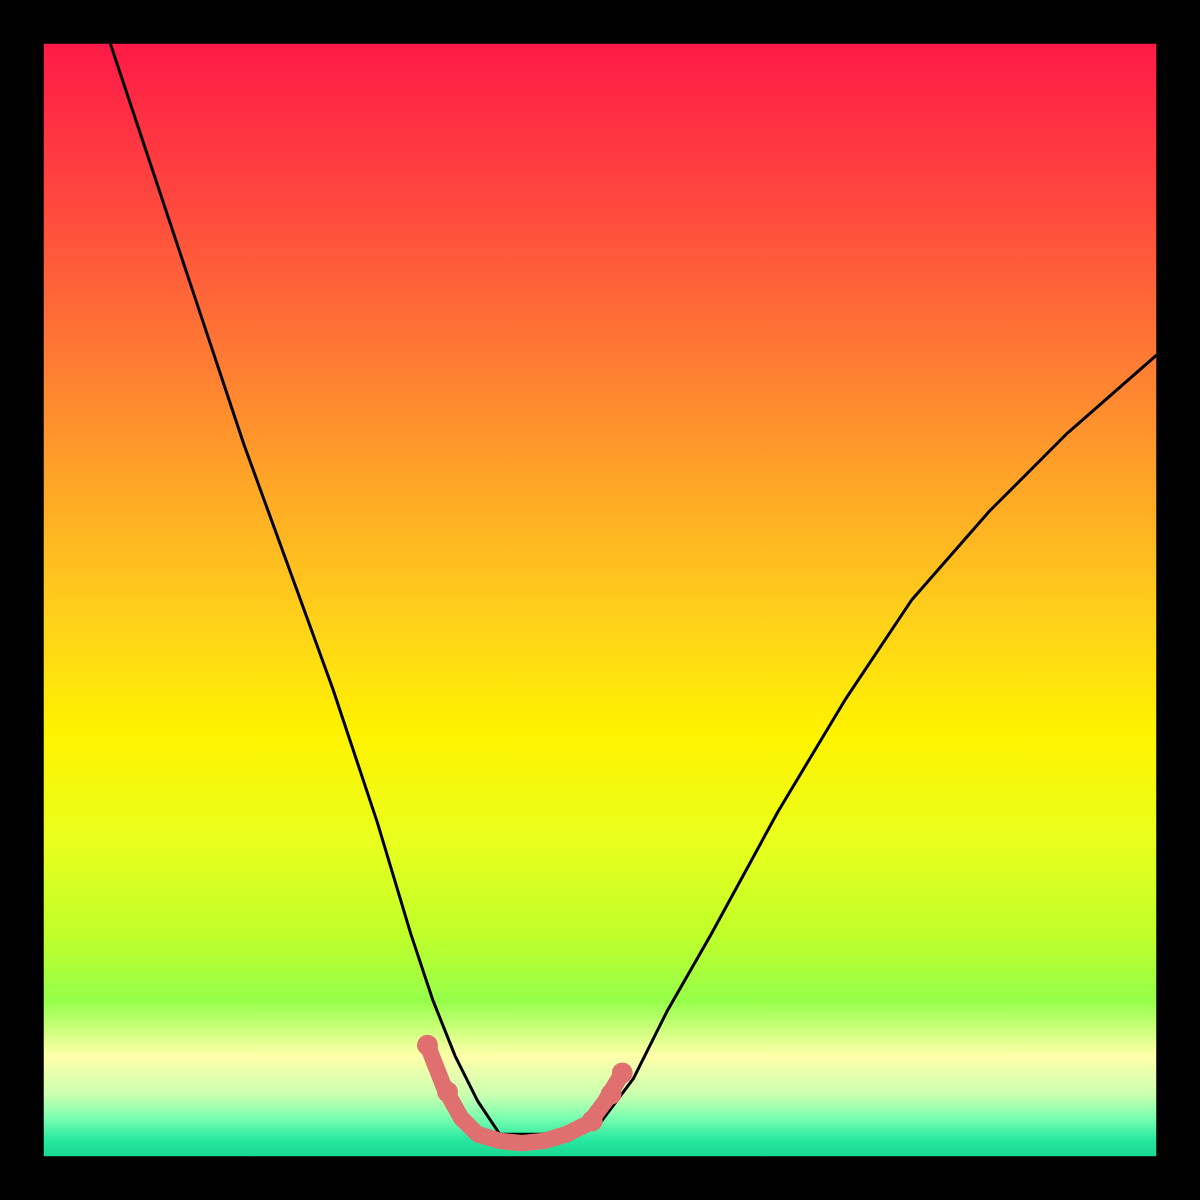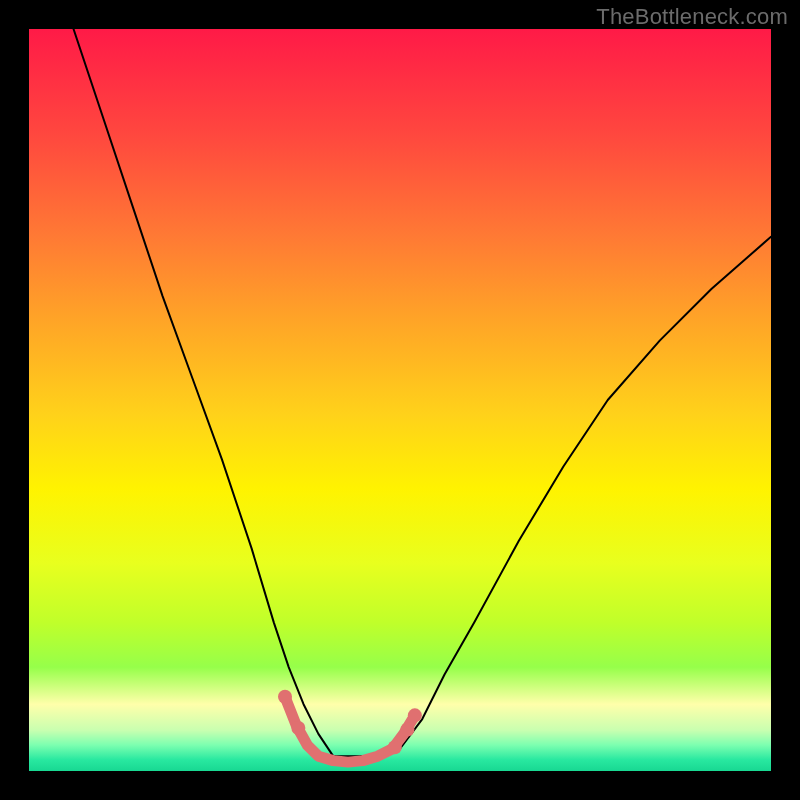--- a/index.html
+++ b/index.html
@@ -37,21 +37,20 @@
   svg {
     display: block;
     width: 742px;
     height: 742px;
   }
 </style>
 </head>
 <body>
 
 <div class="frame">
-  <div class="watermark">TheBottleneck.com</div>
 
   <div class="plot-wrap">
     <svg id="plot-svg" viewBox="0 0 742 742" preserveAspectRatio="none">
       <defs>
         <linearGradient id="bg-grad" x1="0" y1="0" x2="0" y2="1">
             <stop offset="0.00%" stop-color="#ff1a47"></stop>
             <stop offset="5.00%" stop-color="#ff2a44"></stop>
             <stop offset="15.00%" stop-color="#ff4a3e"></stop>
             <stop offset="28.00%" stop-color="#ff7a34"></stop>
             <stop offset="40.00%" stop-color="#ffa726"></stop>

